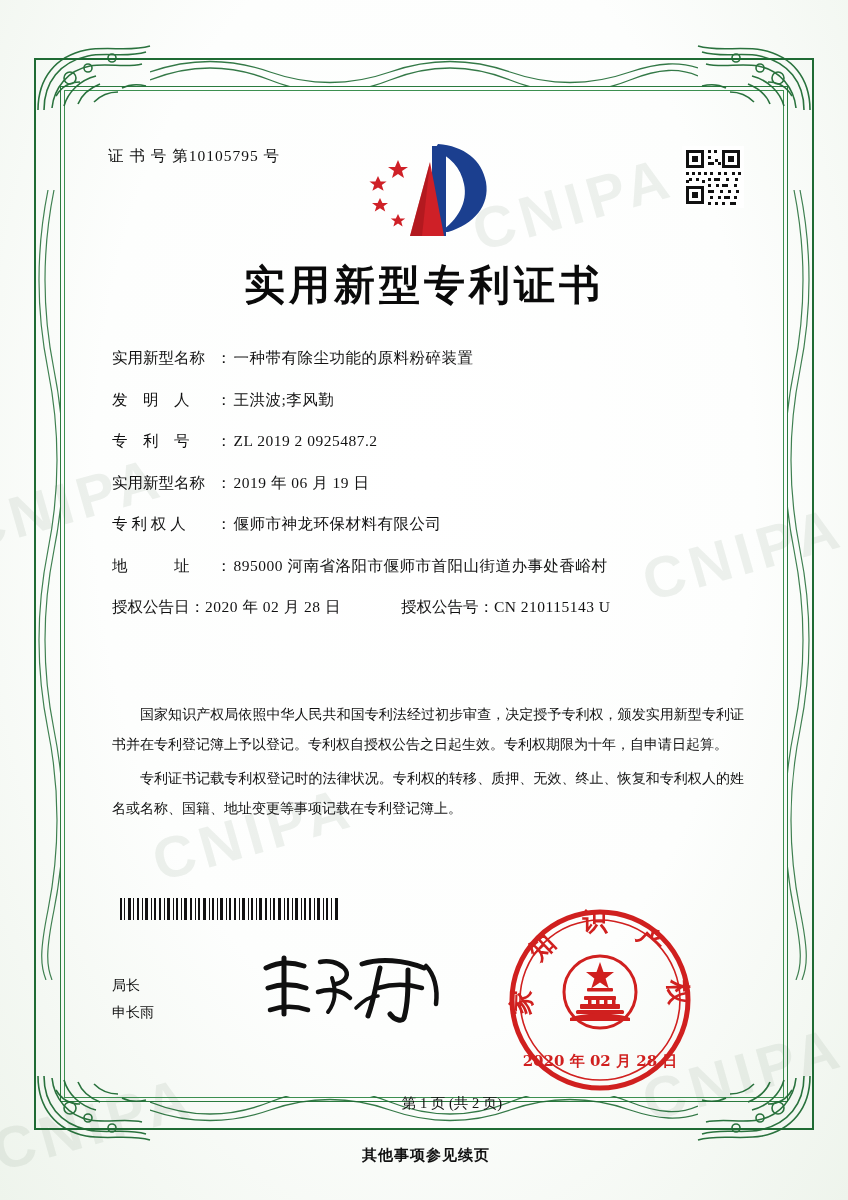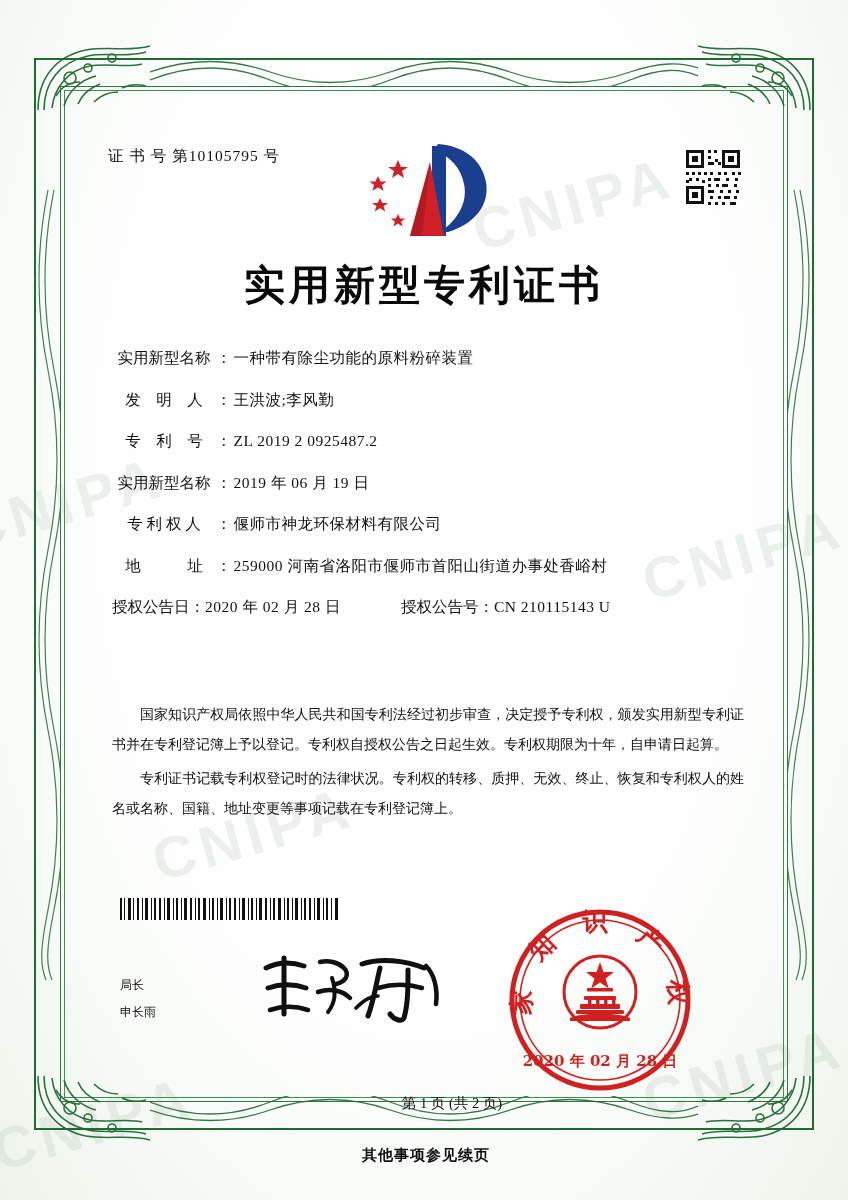--- a/index.html
+++ b/index.html
@@ -139,21 +139,20 @@
     position: absolute;
     left: 112px; top: 350px;
     width: 640px;
     font-size: 15.5px;
     line-height: 1;
   }
   .field-row {
     display: flex;
     align-items: baseline;
     margin-bottom: 26px;
-    text-align: center;
   }
   .field-label {
     width: 104px;
     flex: 0 0 104px;
     letter-spacing: 0px;
     white-space: nowrap;
   }
   .field-sep { margin: 0 2px 0 0; }
   .field-value { letter-spacing: .5px; }
 
@@ -175,22 +174,22 @@
   .barcode {
     position: absolute;
     left: 120px; top: 898px;
     width: 220px; height: 22px;
   }
   .barcode svg { width:100%; height:100%; display:block; }
 
   
   .sig-labels {
     position: absolute;
-    left: 120px; top: 972px;
-    font-size: 12px;
+    left: 112px; top: 972px;
+    font-size: 14px;
     line-height: 27px;
   }
   .signature {
     position: absolute;
     left: 258px; top: 948px;
     width: 200px; height: 76px;
     color: #101010;
   }
   .signature svg { width:100%; height:100%; display:block; }
 
@@ -442,21 +441,21 @@
       <span class="field-value">2019 年 06 月 19 日</span>
     </div>
     <div class="field-row">
       <span class="field-label">专 利 权 人</span>
       <span class="field-sep">：</span>
       <span class="field-value">偃师市神龙环保材料有限公司</span>
     </div>
     <div class="field-row">
       <span class="field-label">地　　　址</span>
       <span class="field-sep">：</span>
-      <span class="field-value">259000 河南省洛阳市偃师市首阳山街道办事处香峪村</span>
+      <span class="field-value">895000 河南省洛阳市偃师市首阳山街道办事处香峪村</span>
     </div>
 
     <div class="row-dual">
       <span class="seg1">
         <span class="field-label" style="width:auto;flex:none;">授权公告日</span><span>：</span><span class="field-value">2020 年 02 月 28 日</span>
       </span>
       <span class="seg2">
         <span class="field-label" style="width:auto;flex:none;">授权公告号</span><span>：</span><span class="field-value">CN 210115143 U</span>
       </span>
     </div>

